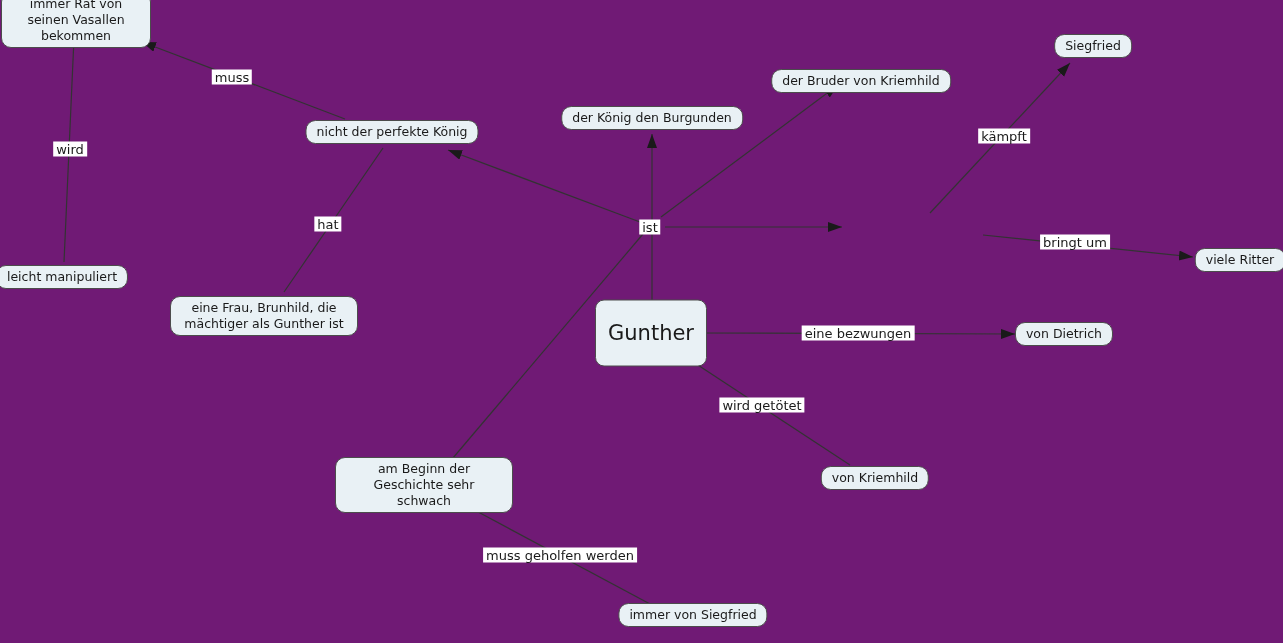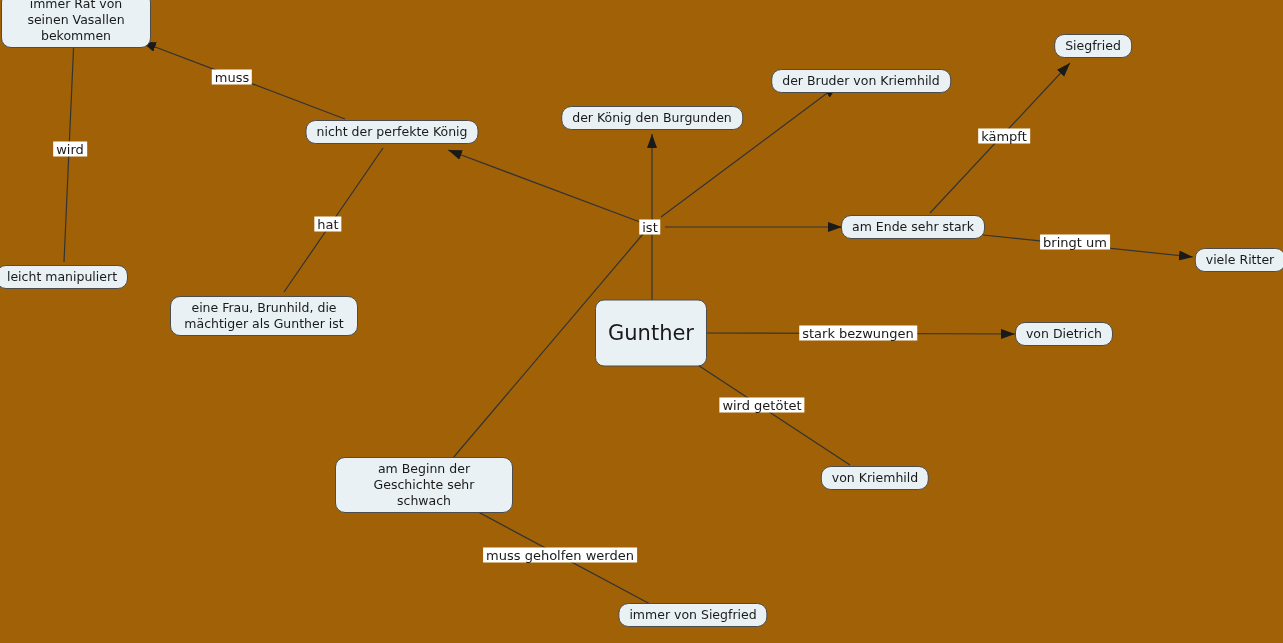--- a/index.html
+++ b/index.html
@@ -5,21 +5,21 @@
   html, body {
     margin: 0;
     padding: 0;
     background: #ffffff;
     font-family: "DejaVu Sans", "Liberation Sans", sans-serif;
   }
   #canvas {
     position: relative;
     width: 1283px;
     height: 643px;
-    background: #a16207;
+    background: #701a75;
     overflow: hidden;
   }
   #edges {
     position: absolute;
     left: 0; top: 0;
     width: 1283px;
     height: 643px;
   }
   .node {
     position: absolute;
@@ -83,33 +83,32 @@
       <line x1="983" y1="235" x2="1193" y2="257" marker-end="url(#arrow)"></line>
       <line x1="467" y1="506" x2="665" y2="612"></line>
     </g>
   </svg>
 
   <div class="node wrap" style="left:76px;  top:20px;  width:150px;">immer Rat von seinen Vasallen bekommen</div>
   <div class="node" style="left:392px; top:132px;">nicht der perfekte König</div>
   <div class="node" style="left:652px; top:118px;">der König den Burgunden</div>
   <div class="node" style="left:861px; top:81px;">der Bruder von Kriemhild</div>
   <div class="node" style="left:1093px;top:46px;">Siegfried</div>
-  <div class="node" style="left:913px; top:227px;">am Ende sehr stark</div>
   <div class="node" style="left:1240px;top:260px;">viele Ritter</div>
   <div class="node" style="left:62px;  top:277px;">leicht manipuliert</div>
   <div class="node wrap" style="left:264px; top:316px; width:188px;">eine Frau, Brunhild, die mächtiger als Gunther ist</div>
   <div class="node main" style="left:651px; top:333px;">Gunther</div>
   <div class="node" style="left:1064px;top:334px;">von Dietrich</div>
   <div class="node" style="left:875px; top:478px;">von Kriemhild</div>
   <div class="node wrap" style="left:424px; top:485px; width:178px;">am Beginn der Geschichte sehr schwach</div>
   <div class="node" style="left:693px; top:615px;">immer von Siegfried</div>
 
   <span class="edge-label" style="left:232px; top:77px;">muss</span>
   <span class="edge-label" style="left:70px;  top:149px;">wird</span>
   <span class="edge-label" style="left:328px; top:224px;">hat</span>
   <span class="edge-label" style="left:650px; top:227px;">ist</span>
   <span class="edge-label" style="left:1004px;top:136px;">kämpft</span>
   <span class="edge-label" style="left:1075px;top:242px;">bringt um</span>
-  <span class="edge-label" style="left:858px; top:333px;">stark bezwungen</span>
+  <span class="edge-label" style="left:858px; top:333px;">eine bezwungen</span>
   <span class="edge-label" style="left:762px; top:405px;text-align:center;">wird getötet</span>
   <span class="edge-label" style="left:560px; top:555px;">muss geholfen werden</span>
 
 </div>
 
 </body></html>

